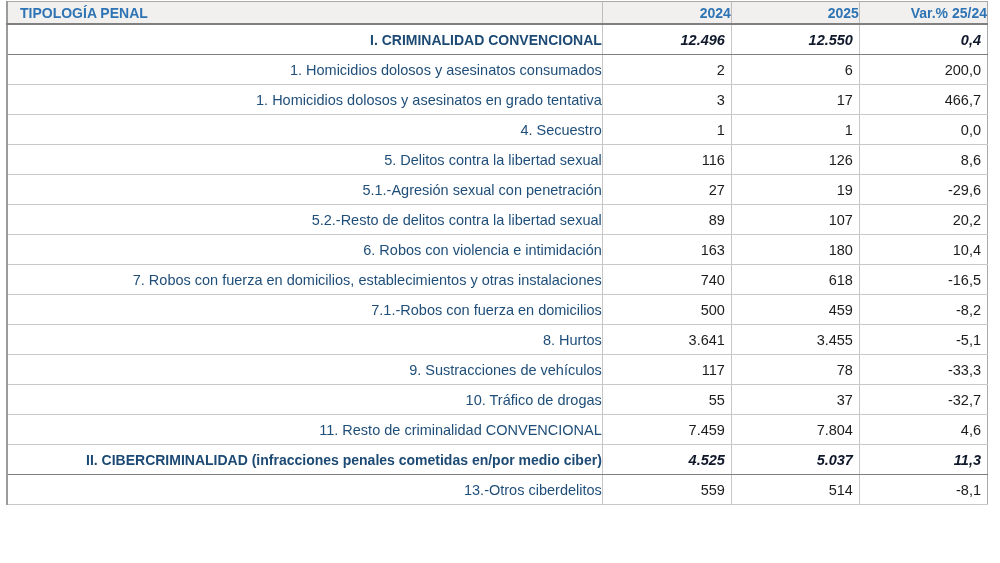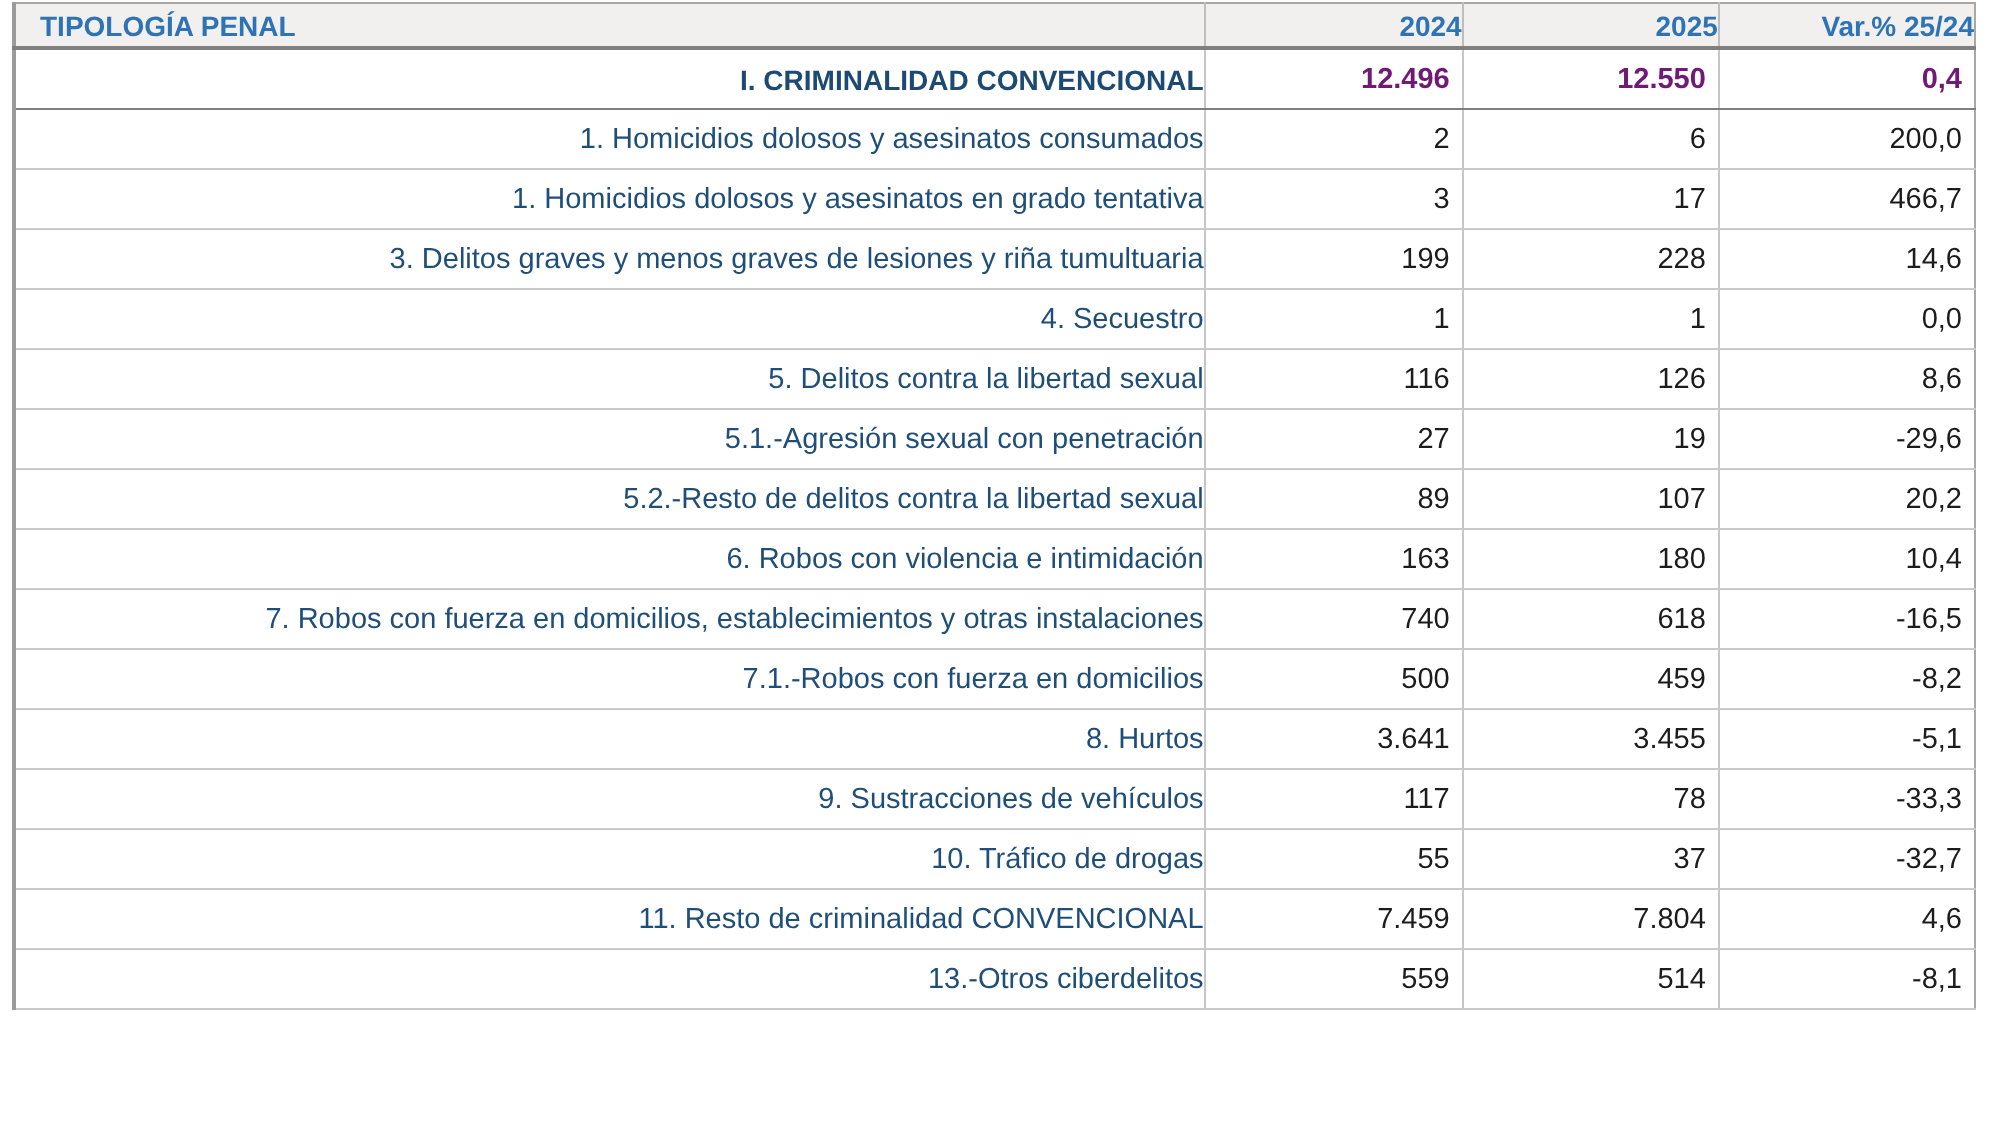--- a/index.html
+++ b/index.html
@@ -41,21 +41,21 @@
   }
   tbody td.row-label {
     color:#1f4e79; text-align:right; padding-left:12px;
   }
   tbody td.num {
     color:#1c1c1c; text-align:right; padding-right:6px;
     border-left:1px solid #c6c6c6;
   }
   tr.section td { font-weight:bold; border-top:1px solid #7f7f7f; border-bottom:1px solid #7f7f7f; }
   tr.section td.row-label { font-size:14px; color:#1c4a74; }
-  tr.section td.num { color:#701a75; }
+  tr.section td.num { color:#0f172a;font-style:italic; }
 </style>
 </head>
 <body>
 
 <div class="sheet">
   <table class="crime">
     <colgroup>
       <col class="c-label">
         <col class="c-2024">
         <col class="c-2025">
@@ -80,26 +80,20 @@
           <td class="row-label">1. Homicidios dolosos y asesinatos consumados</td>
           <td class="num">2</td>
           <td class="num">6</td>
           <td class="num">200,0</td>
         </tr>
         <tr>
           <td class="row-label">1. Homicidios dolosos y asesinatos en grado tentativa</td>
           <td class="num">3</td>
           <td class="num">17</td>
           <td class="num">466,7</td>
-        </tr>
-        <tr>
-          <td class="row-label">3. Delitos graves y menos graves de lesiones y riña tumultuaria</td>
-          <td class="num">199</td>
-          <td class="num">228</td>
-          <td class="num">14,6</td>
         </tr>
         <tr>
           <td class="row-label">4. Secuestro</td>
           <td class="num">1</td>
           <td class="num">1</td>
           <td class="num">0,0</td>
         </tr>
         <tr>
           <td class="row-label">5. Delitos contra la libertad sexual</td>
           <td class="num">116</td>
@@ -153,20 +147,26 @@
           <td class="num">55</td>
           <td class="num">37</td>
           <td class="num">-32,7</td>
         </tr>
         <tr>
           <td class="row-label">11. Resto de criminalidad CONVENCIONAL</td>
           <td class="num">7.459</td>
           <td class="num">7.804</td>
           <td class="num">4,6</td>
         </tr>
+        <tr class="section">
+          <td class="row-label">II. CIBERCRIMINALIDAD (infracciones penales cometidas en/por medio ciber)</td>
+          <td class="num">4.525</td>
+          <td class="num">5.037</td>
+          <td class="num">11,3</td>
+        </tr>
         <tr>
           <td class="row-label">13.-Otros ciberdelitos</td>
           <td class="num">559</td>
           <td class="num">514</td>
           <td class="num">-8,1</td>
         </tr>
       </tbody>
   </table>
 </div>
 

